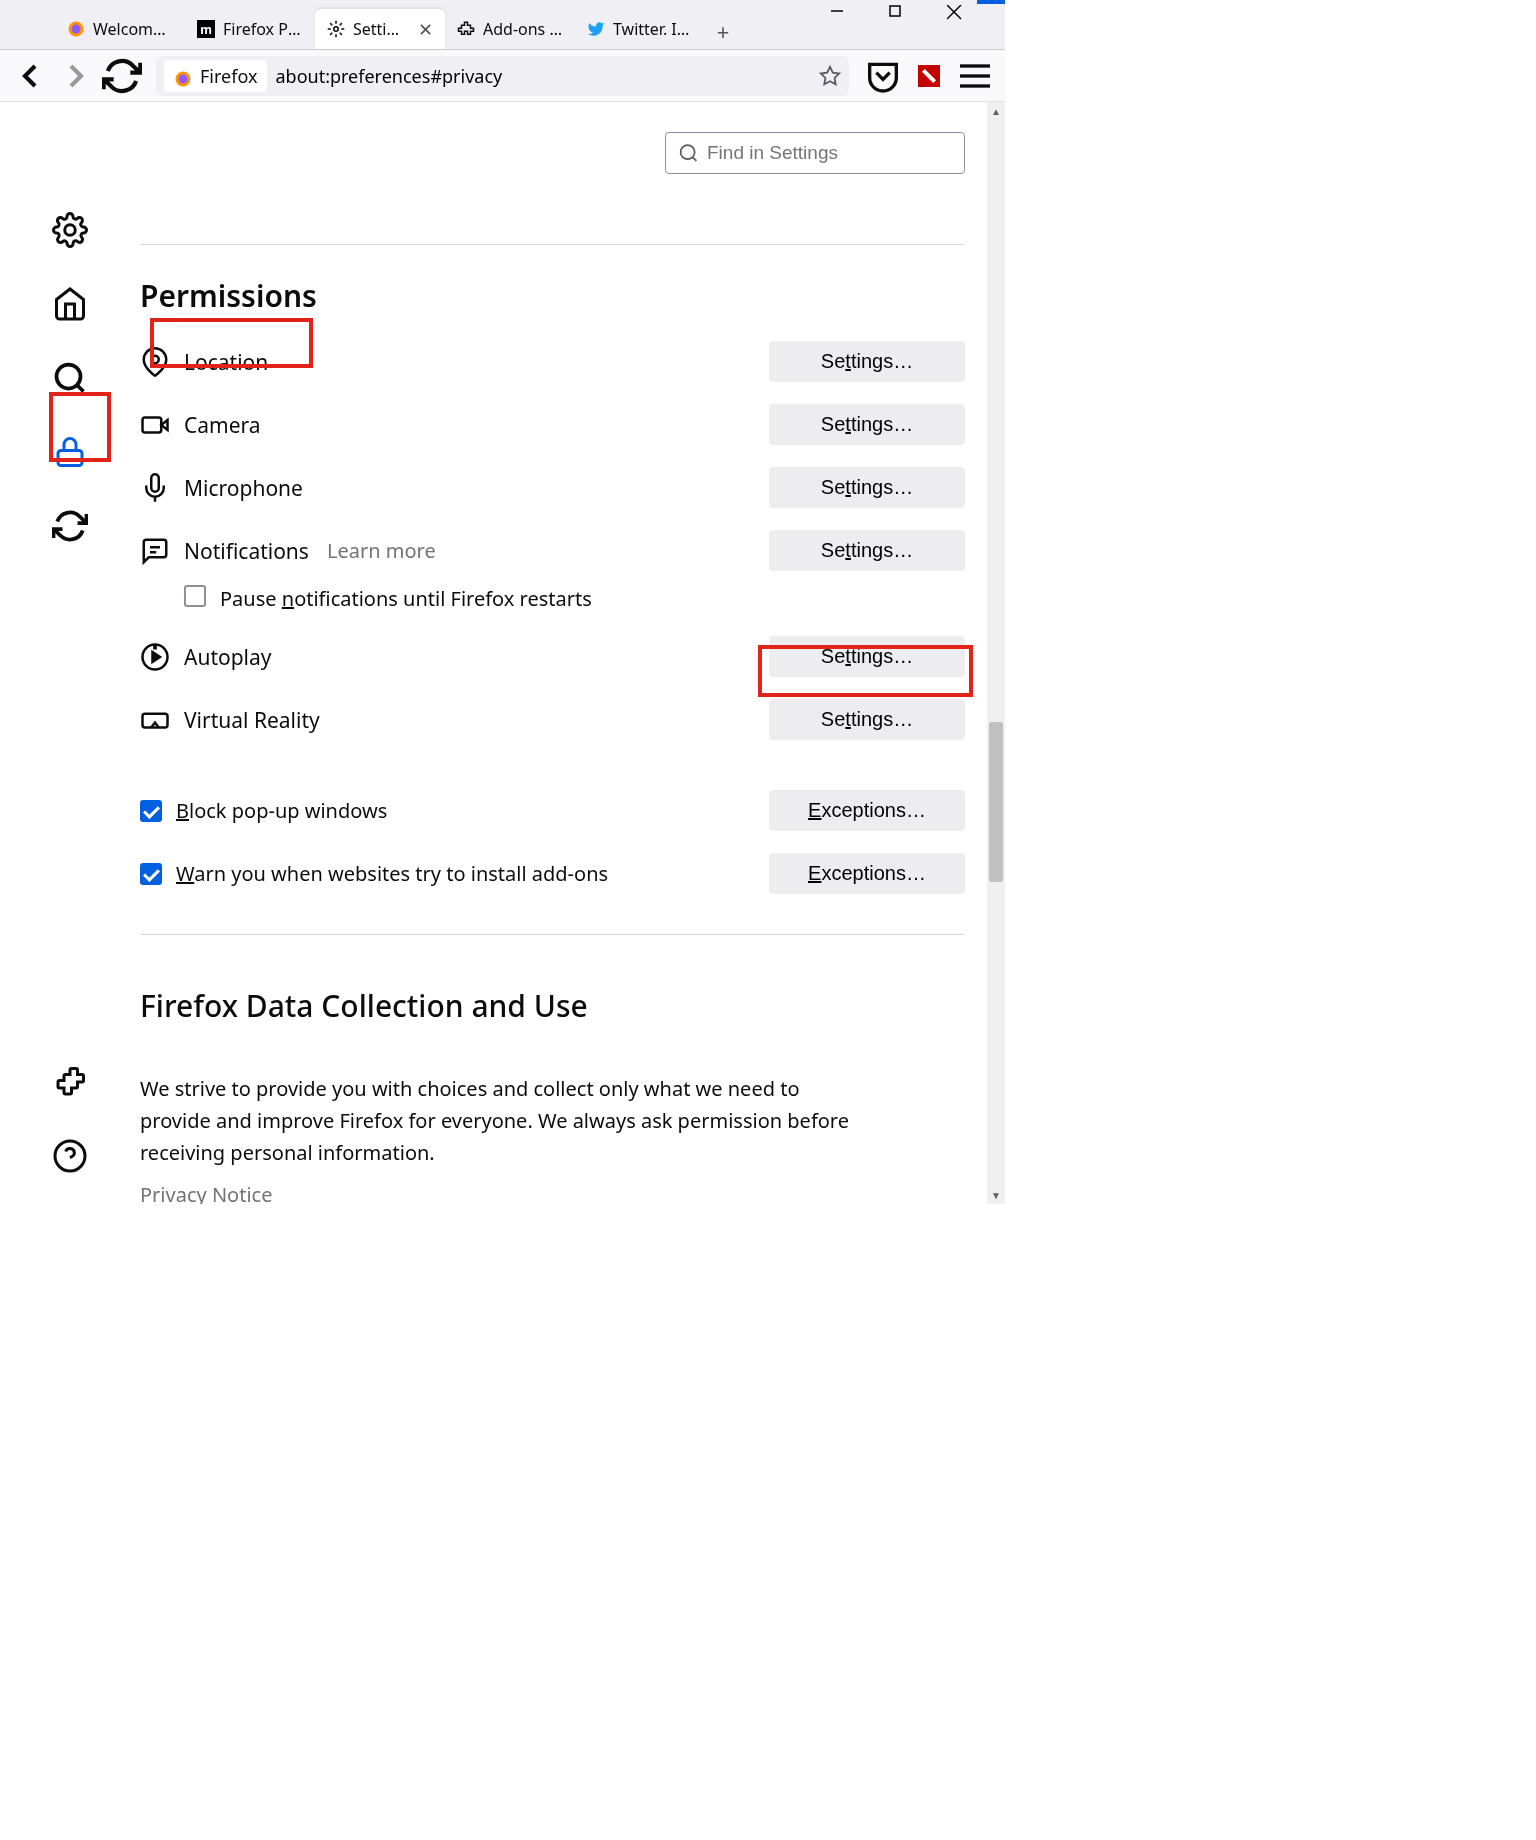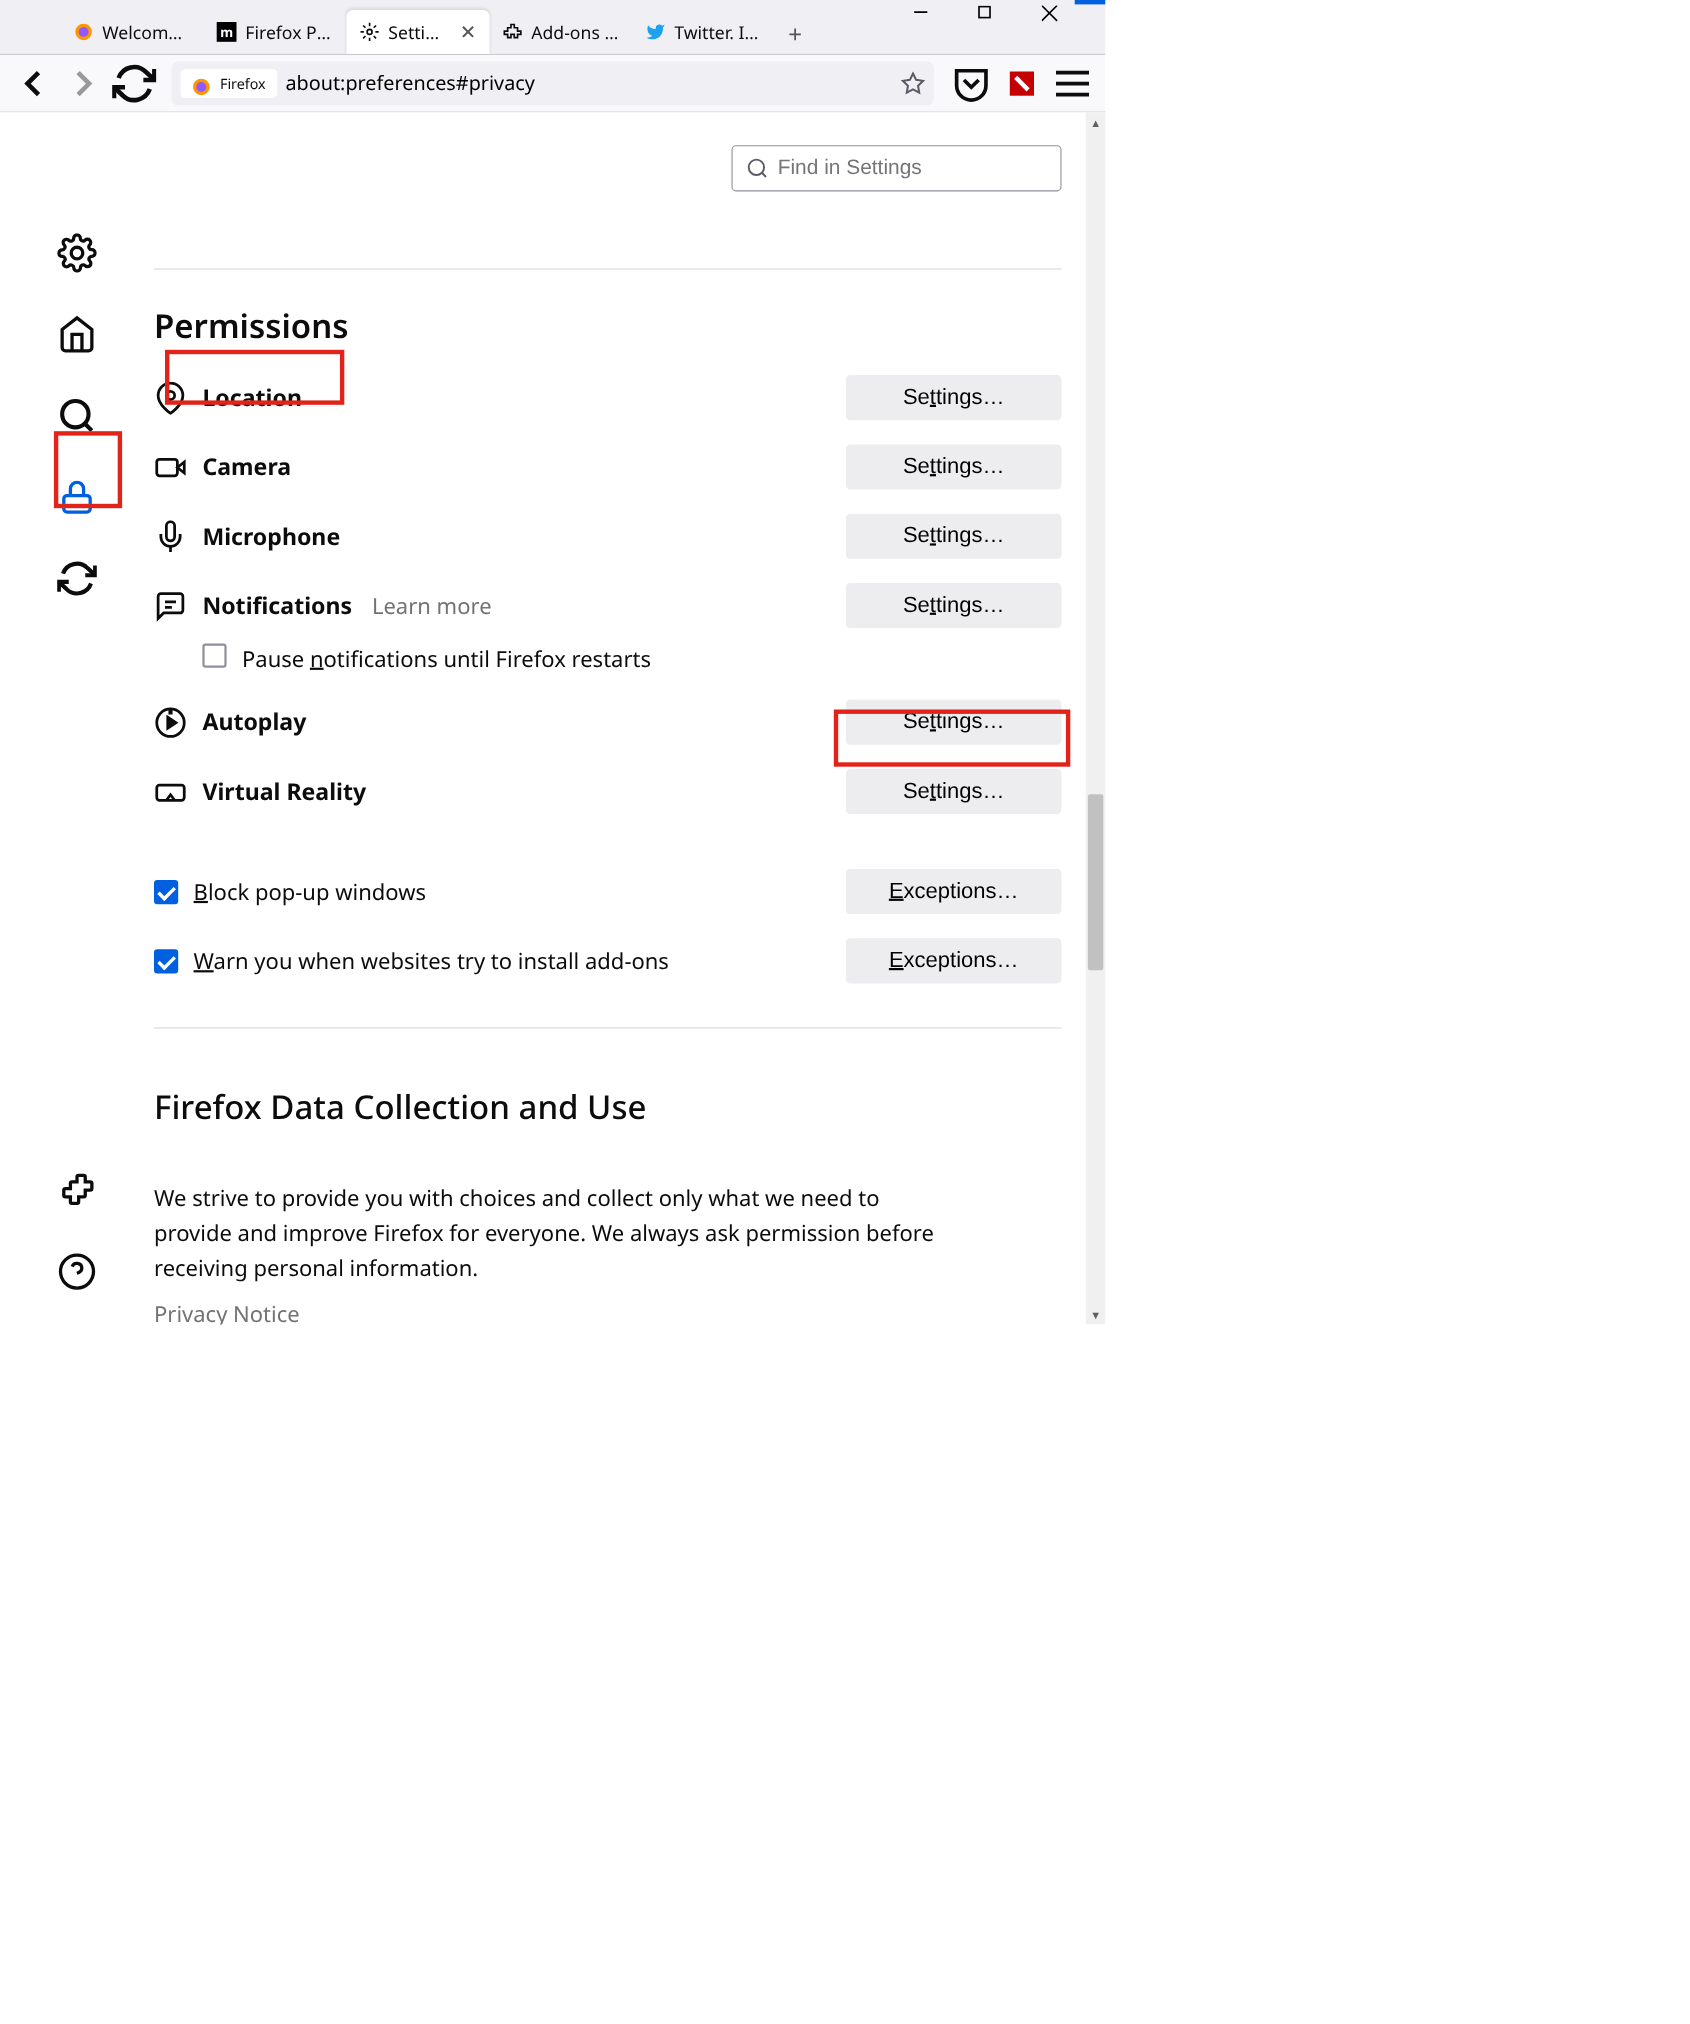--- a/index.html
+++ b/index.html
@@ -38,21 +38,21 @@
   .content { flex: 1; padding: 30px 40px 0 0; position: relative; }
   .search-wrap { display: flex; justify-content: flex-end; margin-bottom: 30px; }
   .search-box { width: 300px; height: 42px; border: 1px solid #8f8f9d; border-radius: 4px; display: flex; padding: 0 12px; gap: 8px; }
   .search-box input { border: none; outline: none; font-size: 19px; flex: 1; background: transparent; }
   hr.section-divider { border: none; border-top: 1px solid #d7d7db; margin: 70px 0 30px 0; }
   
   h2.section-title { font-size: 30px; font-weight: 600; margin-bottom: 25px; position: relative; }
   
   .perm-row { display: flex; align-items: center; margin-bottom: 22px; }
   .perm-icon { width: 30px; height: 30px; display: flex; align-items: center; justify-content: center; margin-right: 14px; color: #0c0c0d; flex-shrink: 0; }
-  .perm-label { font-size: 21px; flex: 1; font-weight: bold; }
+  .perm-label { font-size: 21px; flex: 1; }
   .perm-link { color: #737373; margin-left: 18px; font-size: 20px; }
   .btn { background: #ededf0; border: 1px solid #ededf0; padding: 8px 28px; font-size: 20px; font-weight: 400; border-radius: 4px; min-width: 196px; text-align: center; }
   
   .sub-row { display: flex; align-items: flex-start; margin: -8px 0 24px 44px; gap: 14px; }
   .checkbox { width: 22px; height: 22px; border: 2px solid #8f8f9d; border-radius: 3px; flex-shrink: 0; position: relative; }
   .checkbox.checked { background: #0060df; border-color: #0060df; }
   .checkbox.checked::after { content: ""; position: absolute; left: 5px; top: 1px; width: 6px; height: 12px; border: solid #fff; border-width: 0 3px 3px 0; transform: rotate(45deg); }
   
   .check-row { display: flex; align-items: center; margin-bottom: 22px; }
   .check-label { font-size: 20px; margin-left: 14px; flex: 1; }
@@ -152,21 +152,21 @@
         <path d="M23 4v6h-6M1 20v-6h6"></path>
         <path d="M3.51 9a9 9 0 0114.85-3.36L23 10M1 14l4.64 4.36A9 9 0 0020.49 15"></path>
       </svg>
     </div>
   <div class="urlbar">
     <div class="urlbar-identity">
       <span style="width:18px;height:18px"><svg viewBox="0 0 24 24">
             <circle cx="12" cy="12" r="10" fill="#ff9500"></circle>
             <circle cx="12" cy="12" r="6" fill="#9059ff"></circle>
           </svg></span>
-      <span style="font-size:13px">Firefox</span>
+      <span style="font-size:18px">Firefox</span>
     </div>
     <span class="urlbar-text">about:preferences#privacy</span>
     <span style="width:22px;height:22px"><svg viewBox="0 0 24 24" fill="none" stroke="#5b5b66" stroke-width="2">
           <polygon points="12 2 15.09 8.26 22 9.27 17 14.14 18.18 21.02 12 17.77 5.82 21.02 7 14.14 2 9.27 8.91 8.26 12 2"></polygon>
         </svg></span>
   </div>
   <div class="tool-btn">
       <svg viewBox="0 0 24 24" width="20" height="20" fill="none" stroke="#0c0c0d" stroke-width="2">
         <path d="M4 5h16v8a8 8 0 01-16 0V5z"></path>
         <path d="M8 10l4 4 4-4"></path>

